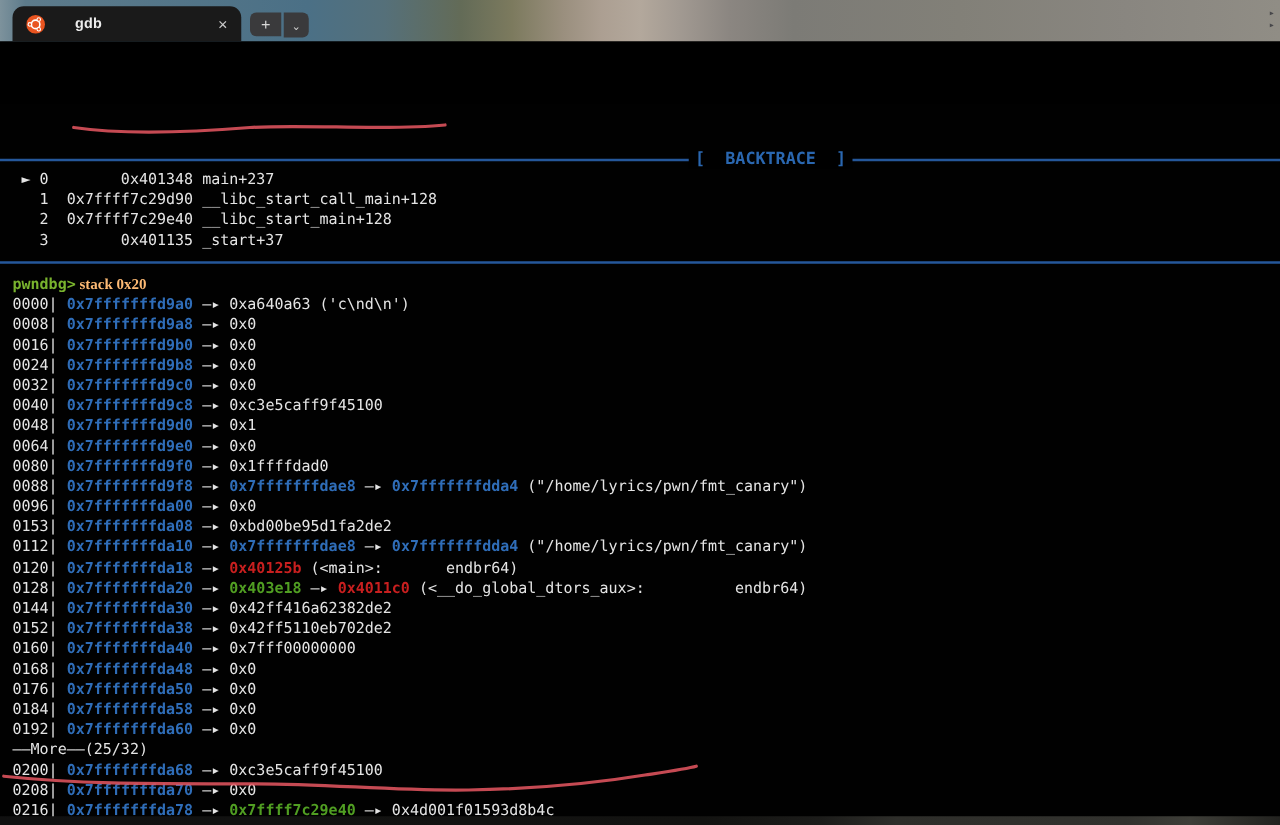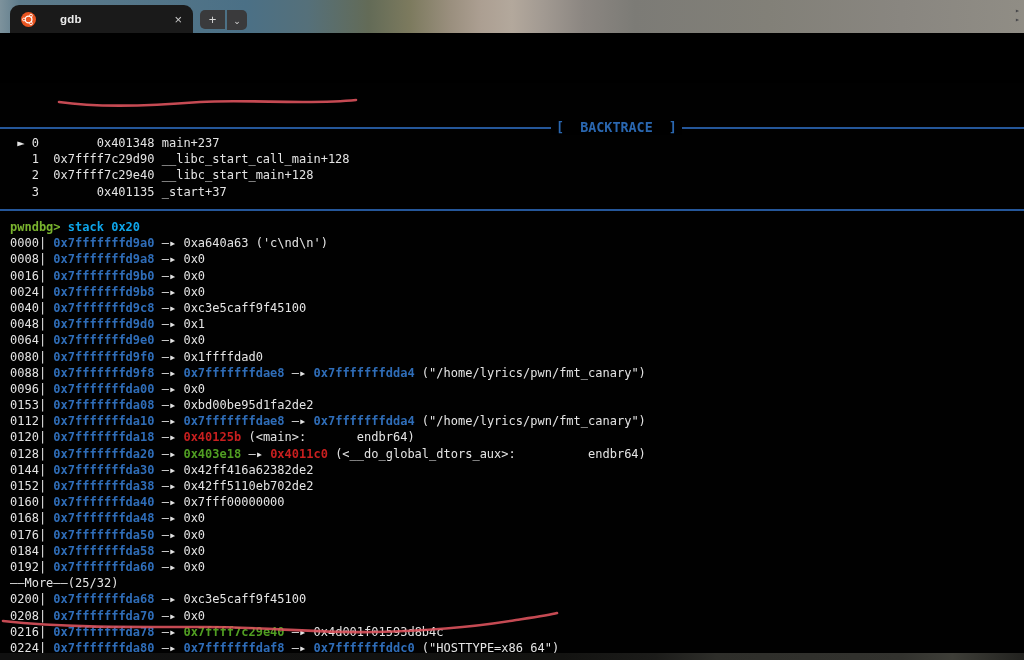--- a/index.html
+++ b/index.html
@@ -33,21 +33,21 @@
   .bt-label{position:absolute;top:37px;left:551px;background:#000;padding:0 5px;
     color:#2a67b0;font-weight:bold;font-size:13.4px;white-space:pre;}
   .bt-block{position:absolute;top:52px;left:10px;}
   .main-block{position:absolute;top:136px;left:10px;}
   .t-line{height:16.2px;line-height:16.2px;white-space:pre;font-size:12px;color:#e4e4e4;}
   .seg-w{color:#e4e4e4;}
   .seg-b{color:var(--c-blue);font-weight:bold;text-align:right;}
   .seg-g{color:var(--c-green);font-weight:bold;}
   .seg-r{color:var(--c-red);font-weight:bold;}
   .prompt-label{color:var(--c-prompt);font-weight:bold;text-align:right;}
-  .prompt-cmd{color:#0ea5e9;font-weight:bold;}
+  .prompt-cmd{color:#fdba74;font-weight:bold;font-family:Liberation Serif, serif;}
 
   
   .dock{position:absolute;bottom:0;left:0;width:1024px;height:7px;
     background:linear-gradient(90deg,#101010 0%,#131311 55%,#1c1c1a 64%,#2e2e2a 70%,
       #32322e 88%,#3e3e38 93%,#22221f 100%);}
 
   
   .annot-layer{position:absolute;inset:0;pointer-events:none;z-index:40;}
   .annot{fill:none;stroke:var(--c-annot);stroke-width:2.6;stroke-linecap:round;opacity:.88;}
 </style>
@@ -85,20 +85,21 @@
         <div class="t-line seg-w">   3        0x401135 _start+37</div>
       </div>
     <div class="sep sep2"></div>
     <div class="main-block">
       <div class="t-line"><span class="prompt-label">pwndbg&gt;</span><span class="prompt-cmd"> stack 0x20</span></div>
       <div id="stack-rows">
           <div class="t-line"><span class="seg-w">0000| </span><span class="seg-b">0x7fffffffd9a0</span><span class="seg-w"> —▸ </span><span class="seg-w">0xa640a63 ('c\nd\n')</span></div>
           <div class="t-line"><span class="seg-w">0008| </span><span class="seg-b">0x7fffffffd9a8</span><span class="seg-w"> —▸ </span><span class="seg-w">0x0</span></div>
           <div class="t-line"><span class="seg-w">0016| </span><span class="seg-b">0x7fffffffd9b0</span><span class="seg-w"> —▸ </span><span class="seg-w">0x0</span></div>
           <div class="t-line"><span class="seg-w">0024| </span><span class="seg-b">0x7fffffffd9b8</span><span class="seg-w"> —▸ </span><span class="seg-w">0x0</span></div>
+          <div class="t-line"><span class="seg-w">0032| </span><span class="seg-b">0x7fffffffd9c0</span><span class="seg-w"> —▸ </span><span class="seg-w">0x0</span></div>
           <div class="t-line"><span class="seg-w">0040| </span><span class="seg-b">0x7fffffffd9c8</span><span class="seg-w"> —▸ </span><span class="seg-w">0xc3e5caff9f45100</span></div>
           <div class="t-line"><span class="seg-w">0048| </span><span class="seg-b">0x7fffffffd9d0</span><span class="seg-w"> —▸ </span><span class="seg-w">0x1</span></div>
           <div class="t-line"><span class="seg-w">0064| </span><span class="seg-b">0x7fffffffd9e0</span><span class="seg-w"> —▸ </span><span class="seg-w">0x0</span></div>
           <div class="t-line"><span class="seg-w">0080| </span><span class="seg-b">0x7fffffffd9f0</span><span class="seg-w"> —▸ </span><span class="seg-w">0x1ffffdad0</span></div>
           <div class="t-line"><span class="seg-w">0088| </span><span class="seg-b">0x7fffffffd9f8</span><span class="seg-w"> —▸ </span><span class="seg-b">0x7fffffffdae8</span><span class="seg-w"> —▸ </span><span class="seg-b">0x7fffffffdda4</span><span class="seg-w"> ("/home/lyrics/pwn/fmt_canary")</span></div>
           <div class="t-line"><span class="seg-w">0096| </span><span class="seg-b">0x7fffffffda00</span><span class="seg-w"> —▸ </span><span class="seg-w">0x0</span></div>
           <div class="t-line"><span class="seg-w">0153| </span><span class="seg-b">0x7fffffffda08</span><span class="seg-w"> —▸ </span><span class="seg-w">0xbd00be95d1fa2de2</span></div>
           <div class="t-line"><span class="seg-w">0112| </span><span class="seg-b">0x7fffffffda10</span><span class="seg-w"> —▸ </span><span class="seg-b">0x7fffffffdae8</span><span class="seg-w"> —▸ </span><span class="seg-b">0x7fffffffdda4</span><span class="seg-w"> ("/home/lyrics/pwn/fmt_canary")</span></div>
           <div class="t-line"><span class="seg-w">0120| </span><span class="seg-b">0x7fffffffda18</span><span class="seg-w"> —▸ </span><span class="seg-r">0x40125b</span><span class="seg-w"> (&lt;main&gt;:       endbr64)</span></div>
           <div class="t-line"><span class="seg-w">0128| </span><span class="seg-b">0x7fffffffda20</span><span class="seg-w"> —▸ </span><span class="seg-g">0x403e18</span><span class="seg-w"> —▸ </span><span class="seg-r">0x4011c0</span><span class="seg-w"> (&lt;__do_global_dtors_aux&gt;:          endbr64)</span></div>

